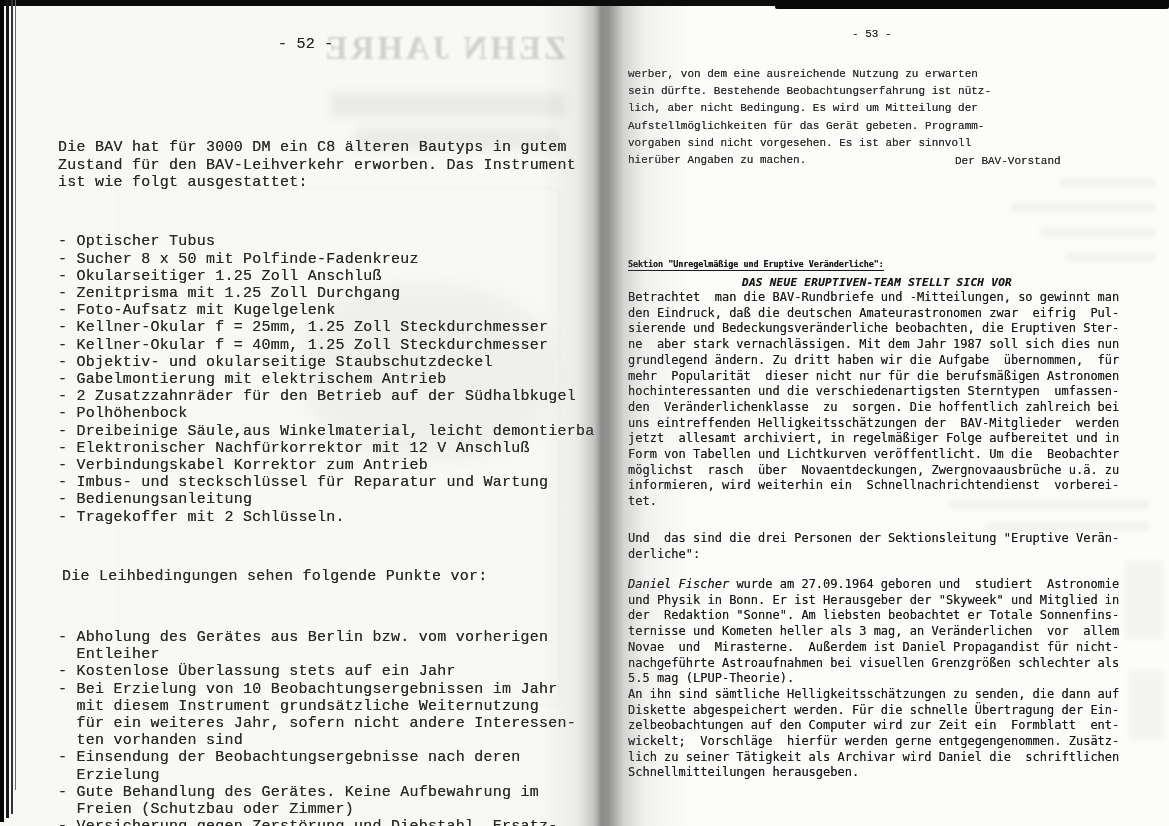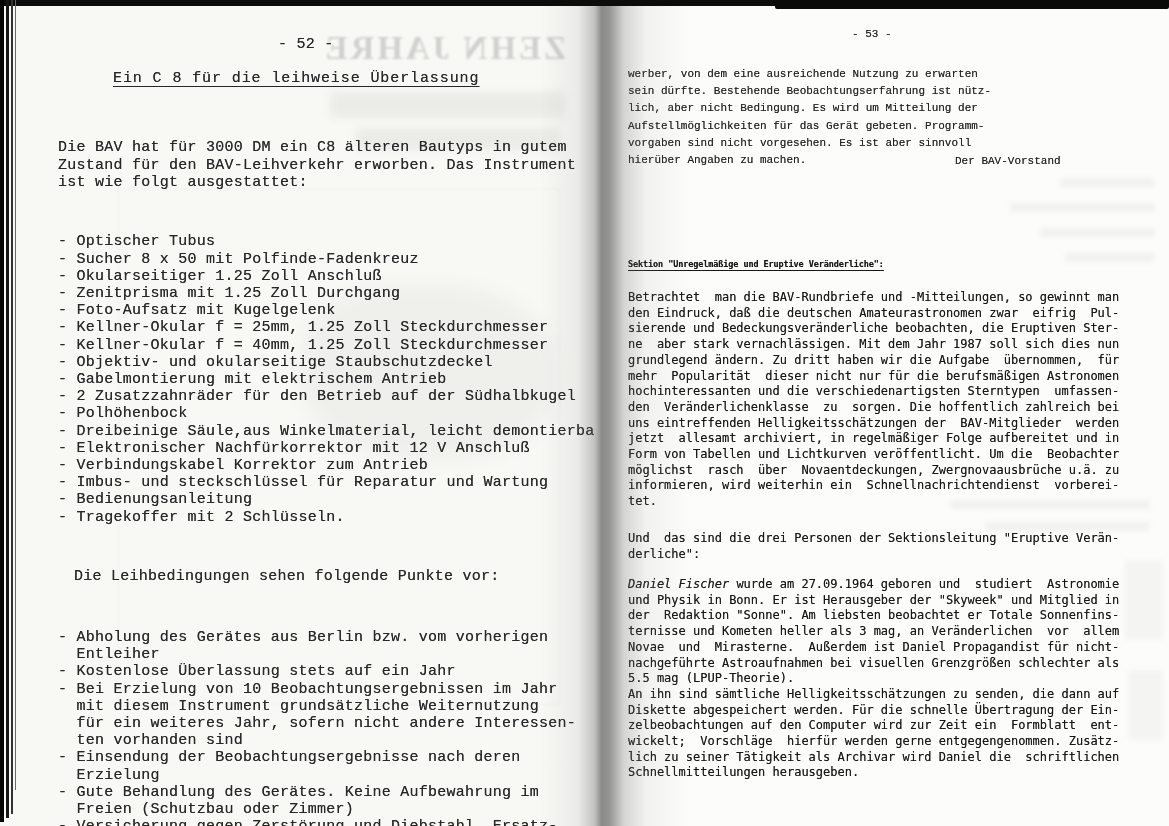--- a/index.html
+++ b/index.html
@@ -14,21 +14,21 @@
   
   .tw{font-family:"Liberation Mono",monospace;font-size:15px;line-height:17.2px;
       letter-spacing:0.25px;color:#272727;white-space:pre;
       text-shadow:0 0 0.5px rgba(20,20,20,0.65);z-index:2;}
   .pg52-header{left:278px;top:36px;}
   .pg52-title{left:113px;top:70px;letter-spacing:0.9px;text-decoration:underline;
               text-underline-offset:4px;}
   .pg52-body{left:58px;top:105px;width:540px;}
   .blk-intro{margin:0 0 8px 0;}
   .blk-equip{margin:0 0 8px 0;}
-  .blk-condintro{margin:0 0 9px 16px;}
+  .blk-condintro{margin:0 0 9px 4px;}
   .blk-cond{margin:0 0 8px 0;}
 
   
   .tw-r{font-family:"Liberation Mono",monospace;font-size:11px;line-height:17.2px;
         letter-spacing:0px;color:#242424;white-space:pre;
         text-shadow:0 0 0.5px rgba(20,20,20,0.6);z-index:2;}
   .pg53-header{left:852px;top:26px;}
   .pg53-cont{left:628px;top:66px;}
   .pg53-sign{left:955px;top:153px;}
 
@@ -103,21 +103,20 @@
   <div class="abs sm sm2"></div>
   <div class="abs sm sm3"></div>
   <div class="abs sm sm4"></div>
   <div class="abs sm sm5"></div>
   <div class="abs sm sm6"></div>
   <div class="abs sm sm7"></div>
   <div class="abs sm sm8"></div>
 
   <div class="abs tw pg52-header">- 52 -</div>
 
-  <div class="abs tw pg52-title">Ein C 8 für die leihweise Überlassung</div>
 
   <div class="abs tw pg52-body">
     <div class="blk-intro">Die BAV hat für 3000 DM ein C8 älteren Bautyps in gutem
 Zustand für den BAV-Leihverkehr erworben. Das Instrument
 ist wie folgt ausgestattet:</div>
     <div class="blk-equip">- Optischer Tubus
 - Sucher 8 x 50 mit Polfinde-Fadenkreuz
 - Okularseitiger 1.25 Zoll Anschluß
 - Zenitprisma mit 1.25 Zoll Durchgang
 - Foto-Aufsatz mit Kugelgelenk
@@ -158,20 +157,21 @@
 sein dürfte. Bestehende Beobachtungserfahrung ist nütz-
 lich, aber nicht Bedingung. Es wird um Mitteilung der
 Aufstellmöglichkeiten für das Gerät gebeten. Programm-
 vorgaben sind nicht vorgesehen. Es ist aber sinnvoll
 hierüber Angaben zu machen.</div>
 
   <div class="abs tw-r pg53-sign">Der BAV-Vorstand</div>
 
   <div class="abs dm pg53-sect-head">Sektion "Unregelmäßige und Eruptive Veränderliche":</div>
 
+  <div class="abs dm pg53-sect-title">DAS NEUE ERUPTIVEN-TEAM STELLT SICH VOR</div>
 
   <div class="abs dm pg53-para1">Betrachtet  man die BAV-Rundbriefe und -Mitteilungen, so gewinnt man
 den Eindruck, daß die deutschen Amateurastronomen zwar  eifrig  Pul-
 sierende und Bedeckungsveränderliche beobachten, die Eruptiven Ster-
 ne  aber stark vernachlässigen. Mit dem Jahr 1987 soll sich dies nun
 grundlegend ändern. Zu dritt haben wir die Aufgabe  übernommen,  für
 mehr  Popularität  dieser nicht nur für die berufsmäßigen Astronomen
 hochinteressanten und die verschiedenartigsten Sterntypen  umfassen-
 den  Veränderlichenklasse  zu  sorgen. Die hoffentlich zahlreich bei
 uns eintreffenden Helligkeitsschätzungen der  BAV-Mitglieder  werden

